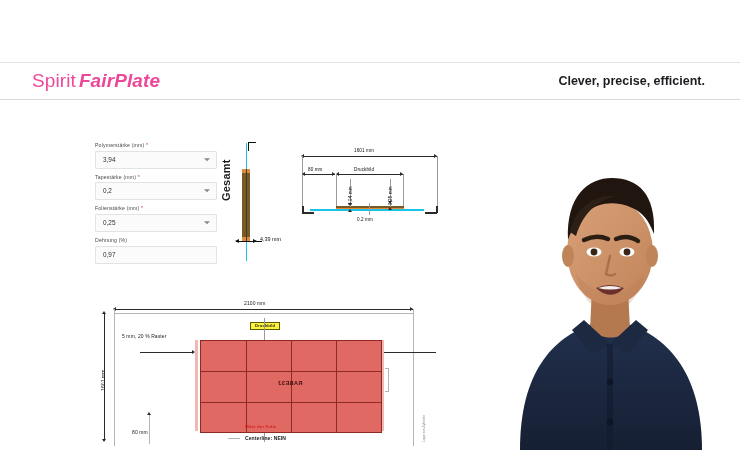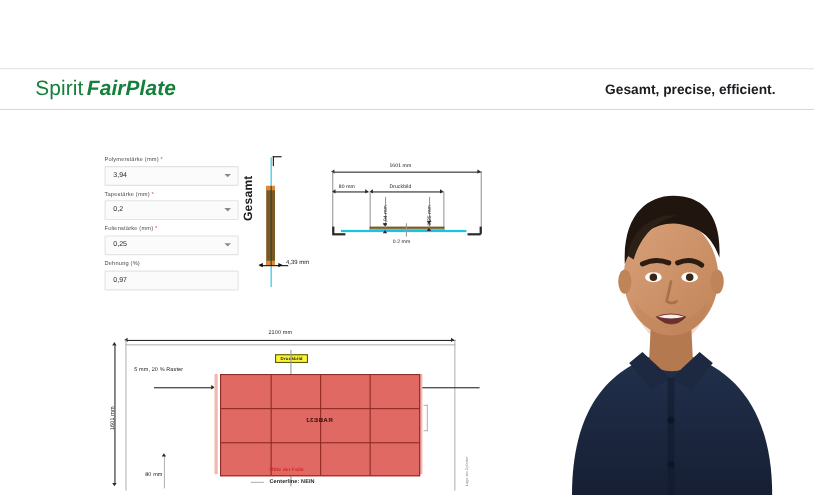--- a/index.html
+++ b/index.html
@@ -16,21 +16,21 @@
 
   
   .header{
     position:absolute;left:0;top:62px;width:740px;height:36px;
     background:#ffffff;
     border-top:1px solid #e2e2e2;
     border-bottom:1px solid #d8d8d8;
     display:flex;align-items:center;
   }
   .brand{position:absolute;left:32px;top:50%;transform:translateY(-50%);
-    font-size:19px;color:#15803d;letter-spacing:.1px;white-space:nowrap;}
+    font-size:19px;color:#ec4899;letter-spacing:.1px;white-space:nowrap;}
   .brand .b1{font-weight:400;}
   .brand .b2{font-weight:700;font-style:italic;margin-left:3px;}
   .tagline{position:absolute;right:35px;top:50%;transform:translateY(-50%);
     font-size:12.5px;font-weight:700;color:#1b1d20;white-space:nowrap;}
 
   
   .page-title{
     position:absolute;left:32px;top:112px;
     font-size:17px;font-weight:700;color:#1b1d20;letter-spacing:.1px;
   }
@@ -139,21 +139,21 @@
 <body>
 
 <div class="screen">
 
   <div class="top-strip"></div>
 
   <div class="header">
     <div class="brand">
       <span class="b1">Spirit</span><span class="b2">FairPlate</span>
     </div>
-    <div class="tagline">Gesamt, precise, efficient.</div>
+    <div class="tagline">Clever, precise, efficient.</div>
   </div>
 
 
   <div class="form">
 
     <div class="field">
       <div class="field-label">
         <span>Polymerstärke (mm)</span>
         <span class="req">*</span>
       </div>

